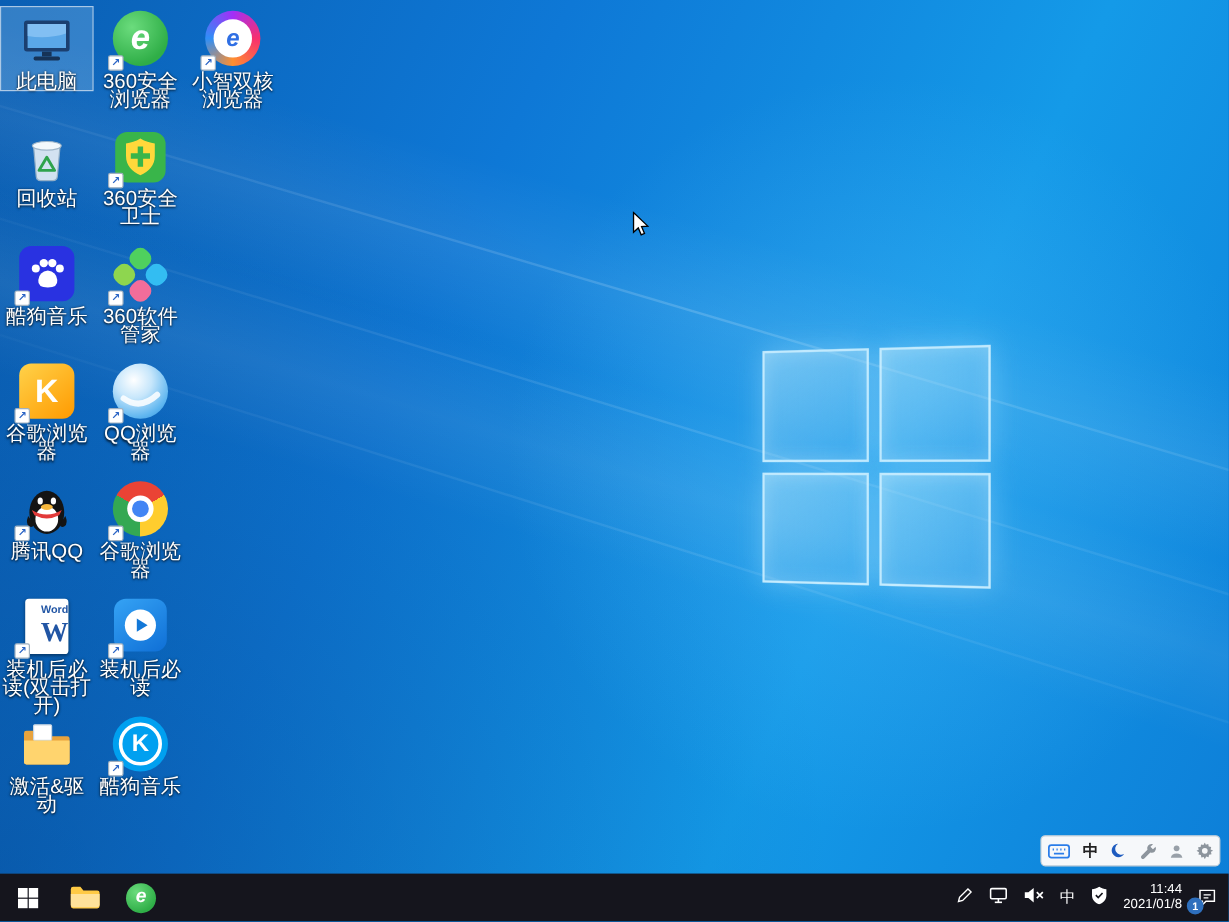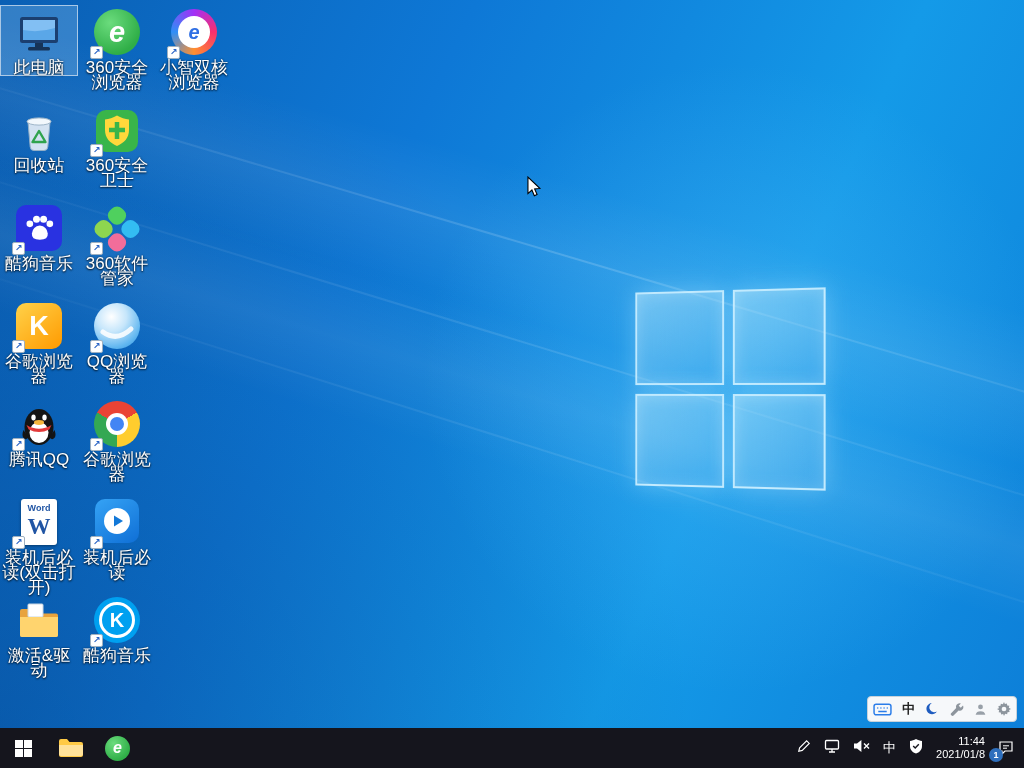--- a/index.html
+++ b/index.html
@@ -79,21 +79,21 @@
   .kugou { width: 46px; height: 46px; margin: 1px; border-radius: 50%; background: #00a0f0;
            position: relative; display: flex; align-items: center; justify-content: center; }
   .kugou::before { content: ""; position: absolute; inset: 5px; border: 3px solid #fff; border-radius: 50%; }
   .kugou span { position: relative; color: #fff; font-weight: bold; font-size: 20px; }
   .xiaozhi { width: 46px; height: 46px; margin: 1px; border-radius: 50%; position: relative;
            background: conic-gradient(#a22ff7, #f72f6e, #ff8f2f, #2f8ff7, #a22ff7);
            display: flex; align-items: center; justify-content: center; }
   .xiaozhi::before { content: ""; position: absolute; inset: 7px; background: #fff; border-radius: 50%; }
   .xiaozhi span { position: relative; color: #2f6fe4; font-weight: bold; font-style: italic; font-size: 20px; }
   .wordpage { width: 36px; height: 46px; margin: 1px auto 15px; background: #fff; border-radius: 3px;
-           box-shadow: 0 1px 3px rgba(0,0,0,.4); display: flex; flex-direction: column; align-items: center; }
+           box-shadow: 0 1px 3px rgba(0,0,0,.4); display: flex; flex-direction: column; align-items: flex-end; }
   .wordtag { font-size: 9px; font-weight: bold; color: #2155a4; margin-top: 4px; }
   .wordW { font-size: 23px; font-weight: bold; color: #2155a4; line-height: 27px;
            font-family: "Liberation Serif", serif; }
 
   
   .cursor { position: absolute; left: 526px; top: 176px; z-index: 50; }
 
   
   .langbar {
     position: absolute; right: 7px; bottom: 46px; width: 150px; height: 26px;

